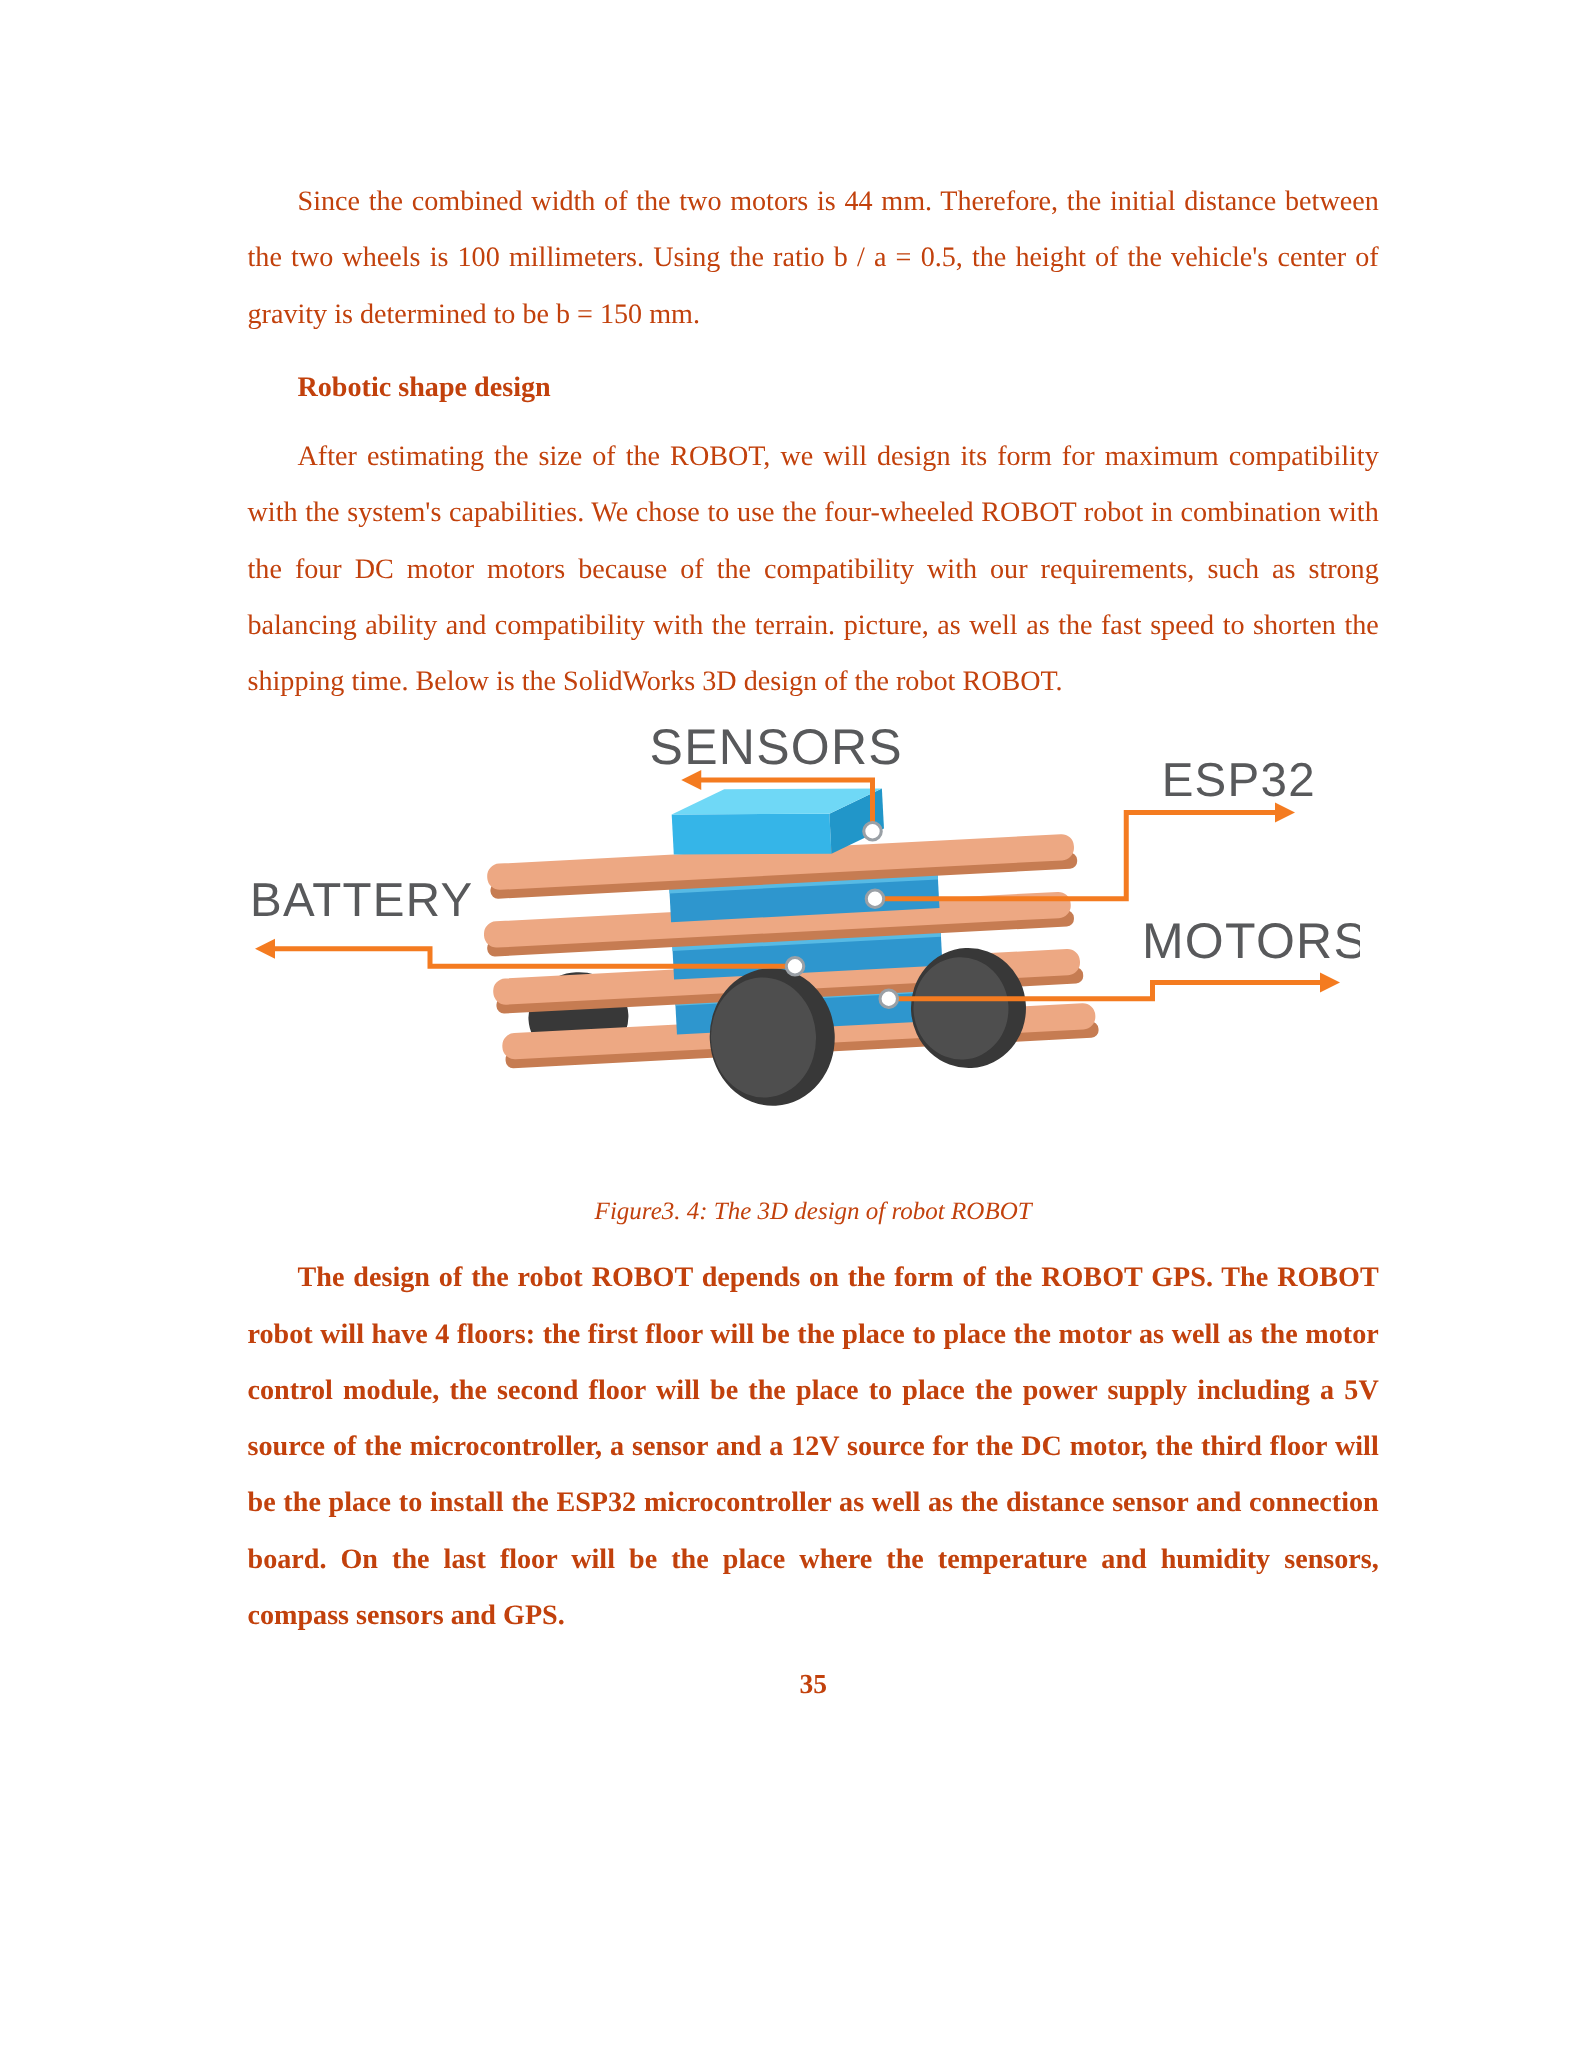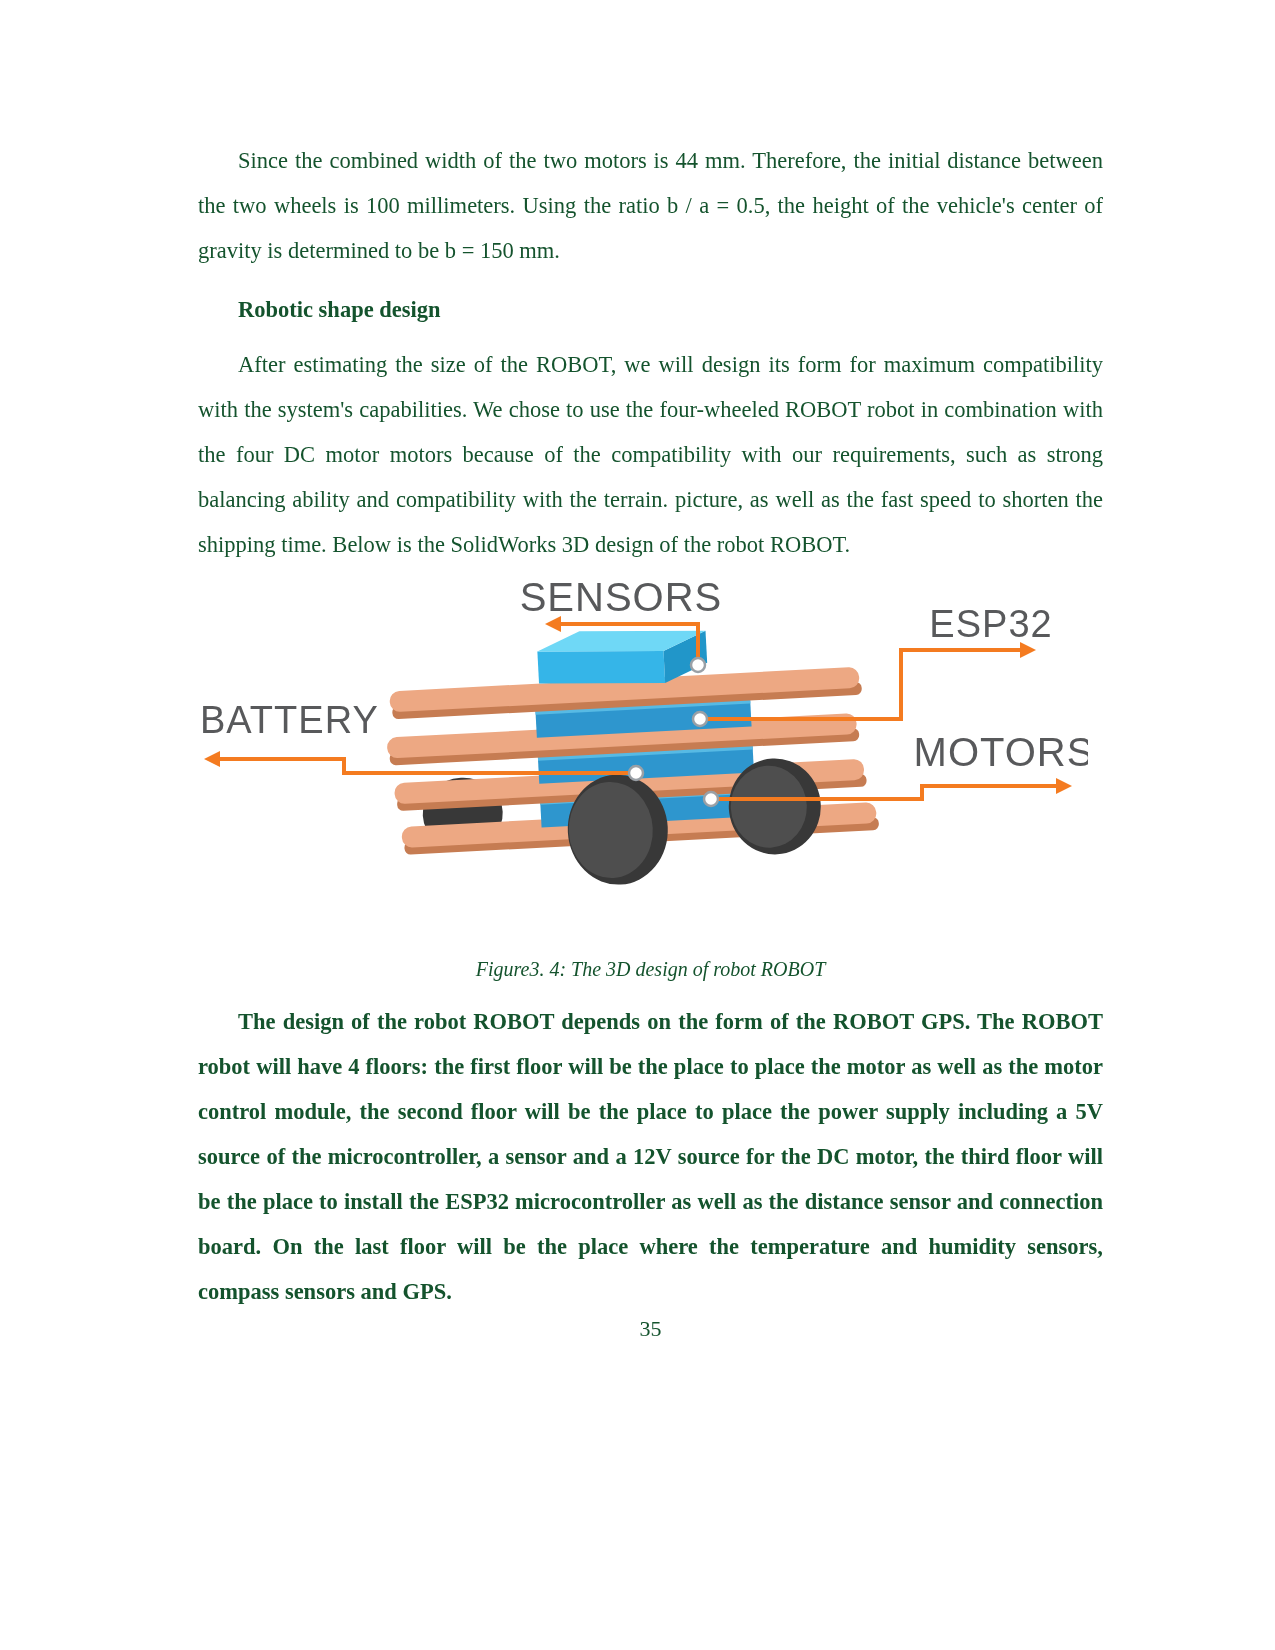--- a/index.html
+++ b/index.html
@@ -2,21 +2,21 @@
 <html><head>
 <meta charset="utf-8">
 <style>
   html,body { margin:0; padding:0; background:#888; }
   .page {
     position:relative;
     width:1275px; height:1650px;
     margin:0 auto;
     background:#ffffff;
     font-family:"Liberation Serif", serif;
-    color:#14532d;
+    color:#c2410c;
     overflow:hidden;
   }
   .content {
     position:absolute;
     left:198px; top:138px;
     width:905px;
   }
   .body-text {
     font-size:22.5px;
     line-height:45px;
@@ -38,23 +38,25 @@
   }
   .figure-caption {
     margin-top:28px;
     font-size:20px;
     font-style:italic;
     text-align:center;
     line-height:28px;
   }
   .para-3 { margin-top:16px;font-weight:bold; }
   .page-number {
+    margin-top:18px;
     text-align:center;
     font-size:22px;
     line-height:30px;
+    font-weight:bold;
   }
   .fig-label {
     font-family:"Liberation Sans", sans-serif;
     letter-spacing:1px;
   }
 </style>
 </head>
 <body>
 
 <div class="page">

